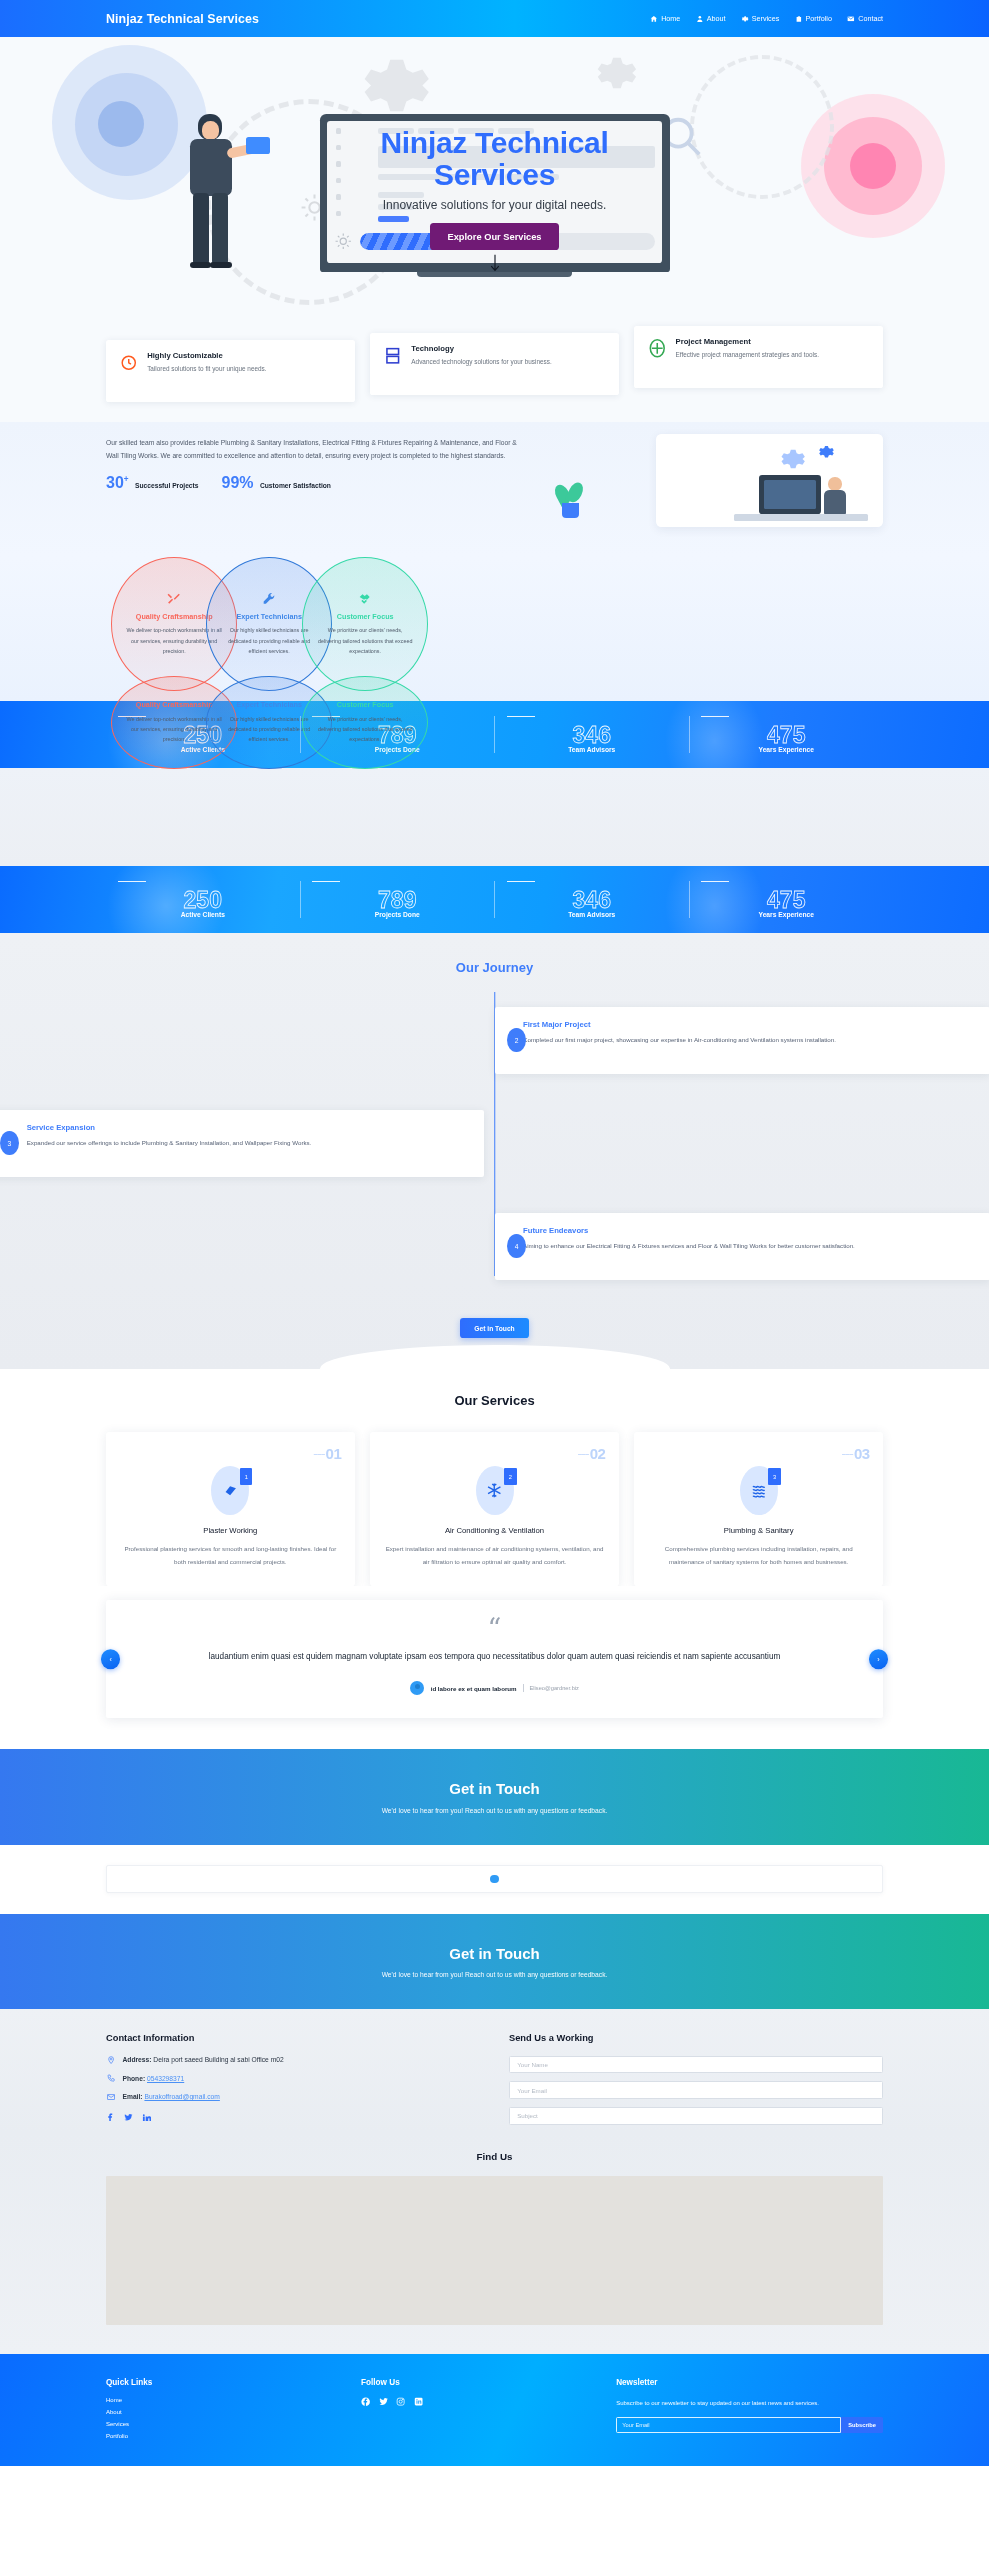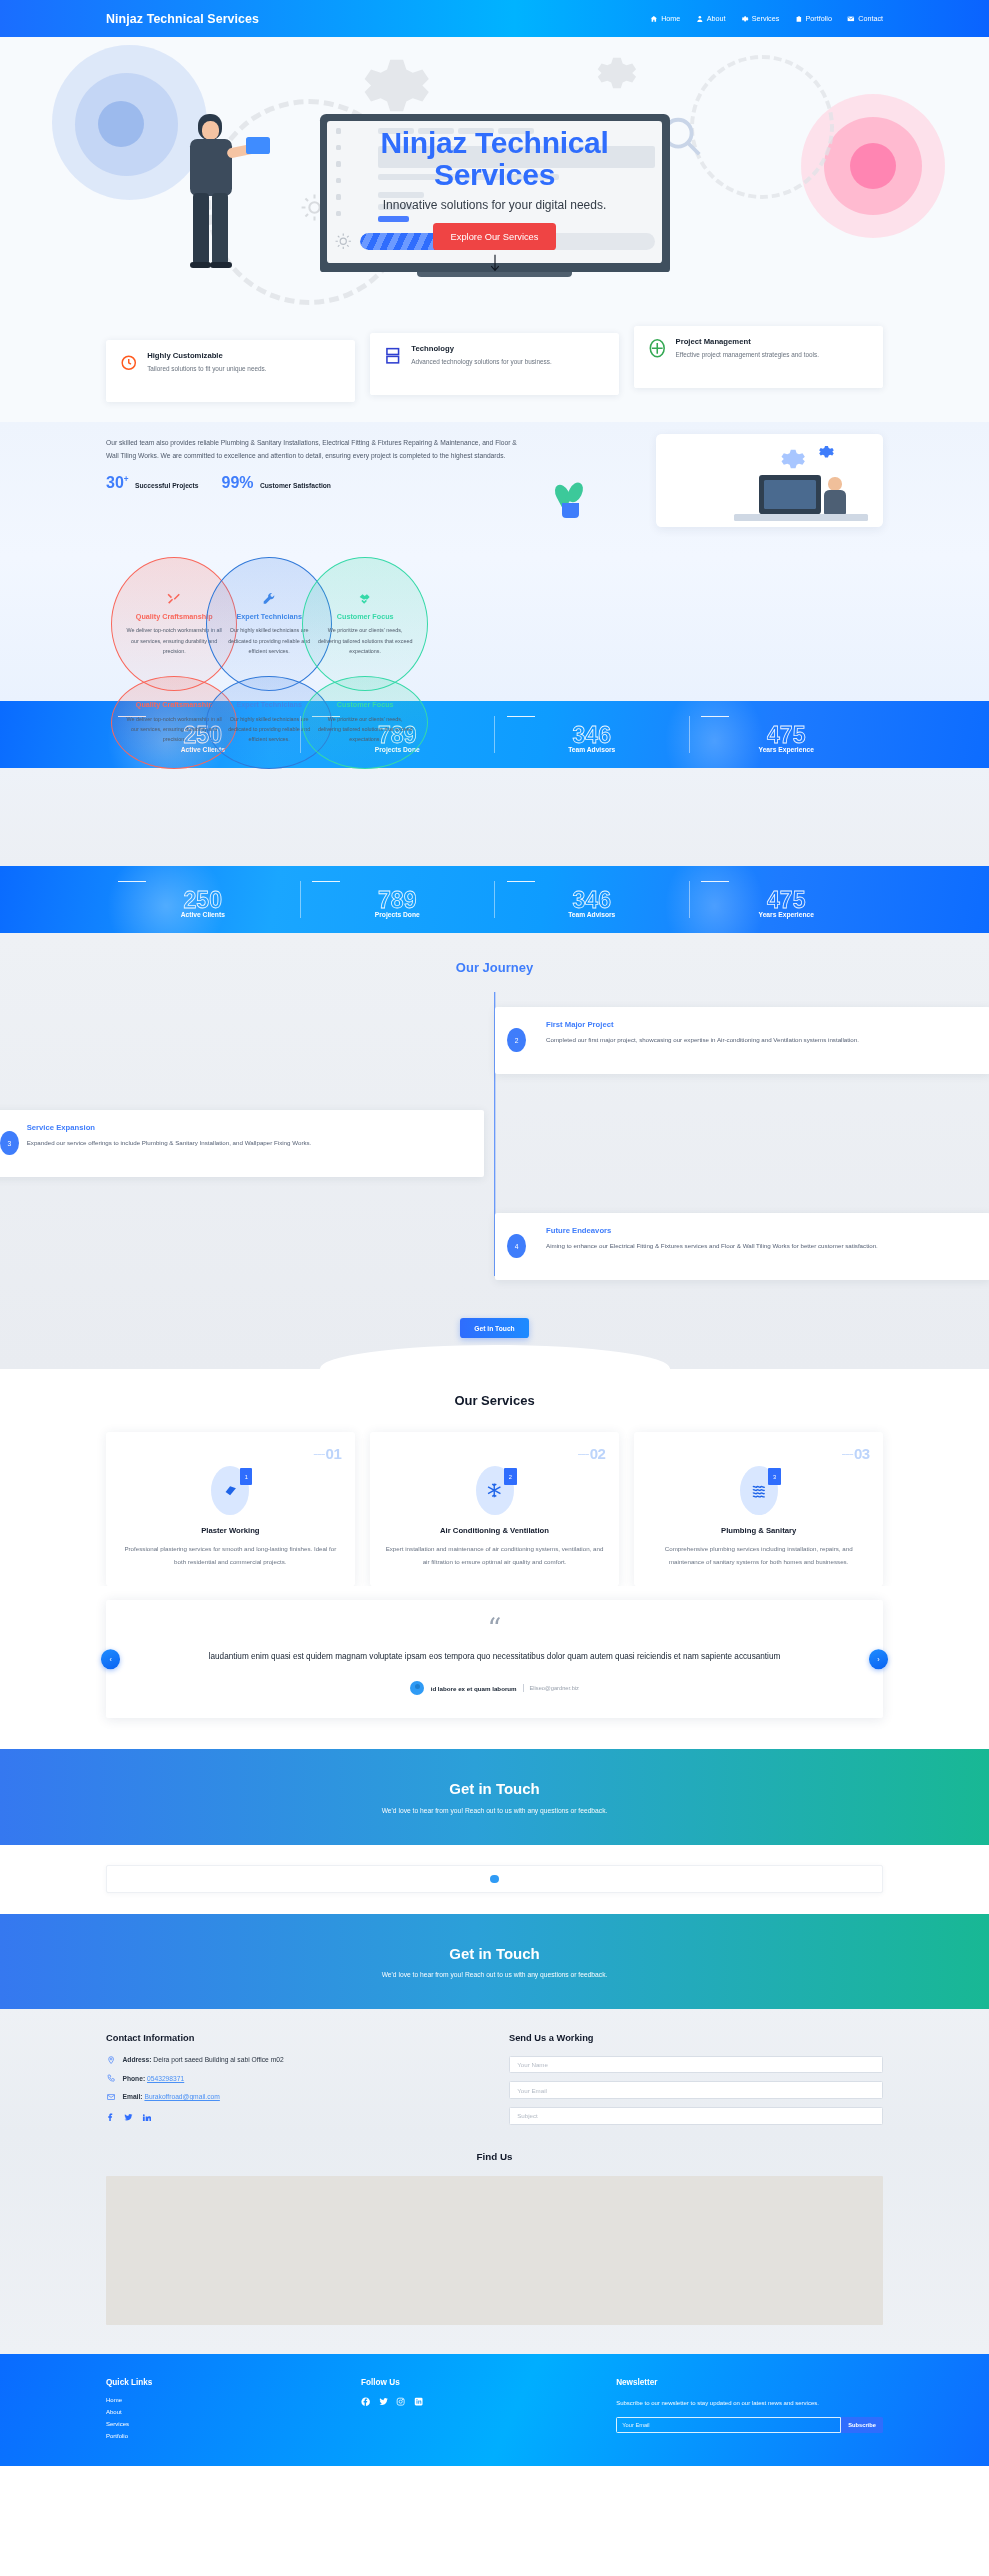--- a/index.html
+++ b/index.html
@@ -81,22 +81,22 @@
   .p-leg2 { position:absolute; left:42px; top:79px; width:15.5px; height:72px; border-radius:4.1px; background:#32414f; }
   .p-shoe { position:absolute; top:148px; width:21.6px; height:6.2px; border-radius:3.1px; background:#1d2733; }
 
   .hero-overlay {
     position:absolute; left:50%; transform:translateX(-50%); top:90px;
     width:340px; text-align:center; z-index:20;
   }
   .hero-title { font-size:30px; font-weight:bold; color:#2f6dfd; line-height:1.05; letter-spacing:-0.3px; }
   .hero-sub { margin-top:8.2px; font-size:12px; color:#333c47; }
   .hero-cta {
-    margin-top:11.3px; display:inline-block; background:#ef4444; color:#fff;
-    font-size:9.3px; font-weight:normal; padding:8.2px 17.5px; border-radius:3.6px;
+    margin-top:11.3px; display:inline-block; background:#701a75; color:#fff;
+    font-size:9.3px; font-weight:bold; padding:8.2px 17.5px; border-radius:3.6px;
     border:none; cursor:pointer;text-align:center;
   }
   .scroll-arrow { position:absolute; left:50%; transform:translateX(-50%); top:216px; z-index:21; }
 
   
   .features {
     position:relative; background:#f7fafd; padding:0 106px 20.6px 106px;
     display:flex; gap:15.5px; align-items:flex-start;
     margin-top:-15.5px; z-index:25;
   }
@@ -193,21 +193,21 @@
   }
   .journey-title { text-align:center; font-size:13px; font-weight:bold; color:#3f7dfb; margin-bottom:32px; }
   .timeline { position:relative; width:100%; }
   .tl-line { position:absolute; left:50%; top:-14.4px; bottom:40px; width:1.5px; background:#3f7dfb; transform:translateX(-50%); }
   .tl-item { position:relative; height:103px; }
   .tl-card {
     position:absolute; top:0; width:495px; background:#fff; border-radius:2.1px;
     box-shadow:0 1.5px 8.2px rgba(30,45,70,.08); padding:13.4px 20.6px 13.4px 38px; min-height:67px;
   }
   .tl-card.left  { left:-11.3px; }
-  .tl-card.right { left:495px; padding-left:51px; }
+  .tl-card.right { left:495px; padding-left:28px; }
   .tl-badge {
     position:absolute; top:50%; transform:translateY(-50%);
     width:18.5px; height:24px; border-radius:50%;
     background:#3f7dfb; color:#fff; font-size:6.7px;
     display:flex; align-items:center; justify-content:center;
   }
   .tl-card.left  .tl-badge { left:11.3px; }
   .tl-card.right .tl-badge { left:12.4px; }
   .tl-h { font-size:7.7px; font-weight:bold; color:#3f7dfb; margin-bottom:5.2px; }
   .tl-p { font-size:6.2px; color:#566175; line-height:1.9; }
@@ -232,21 +232,21 @@
   }
   .svc-corner { text-align:right; font-size:15px; font-weight:bold; color:#bcd4fb; letter-spacing:-0.5px; }
   .svc-corner .wav { font-size:7.2px; letter-spacing:-0.5px; vertical-align:middle; margin-right:1px; }
   .svc-icon-wrap { position:relative; width:38px; height:49px; margin:4.1px auto 11.3px auto; }
   .svc-icon-bg { position:absolute; inset:0; border-radius:50%; background:#d9e7ff; }
   .svc-icon { position:absolute; inset:0; display:flex; align-items:center; justify-content:center; }
   .svc-badge {
     position:absolute; right:-3.1px; top:2.1px; width:12.4px; height:17.5px; background:#2f6dfd;
     color:#fff; font-size:5.7px; display:flex; align-items:center; justify-content:center; border-radius:1px;
   }
-  .svc-h { text-align:center; font-size:7.7px; font-weight:bold; color:#11192a; margin-bottom:8.2px; }
+  .svc-h { text-align:center; font-size:7.7px; font-weight:normal; color:#11192a; margin-bottom:8.2px; }
   .svc-p { text-align:center; font-size:6.2px; color:#6a7484; line-height:2.0; }
 
   
   .testi-wrap { background:#fff; padding:14.4px 106px 31px 106px; position:relative; }
   .testi {
     background:#fff; border-radius:2.1px; box-shadow:0 1.5px 11.3px rgba(30,50,90,.10);
     padding:20.6px 62px 23px 62px; text-align:center; position:relative;
   }
   .quote-mark { font-size:27px; color:#9aa4b2; line-height:.6; font-family:"DejaVu Serif",serif; }
   .testi-text { margin-top:12.4px; font-size:8.2px; color:#15202f; line-height:2.0; }

